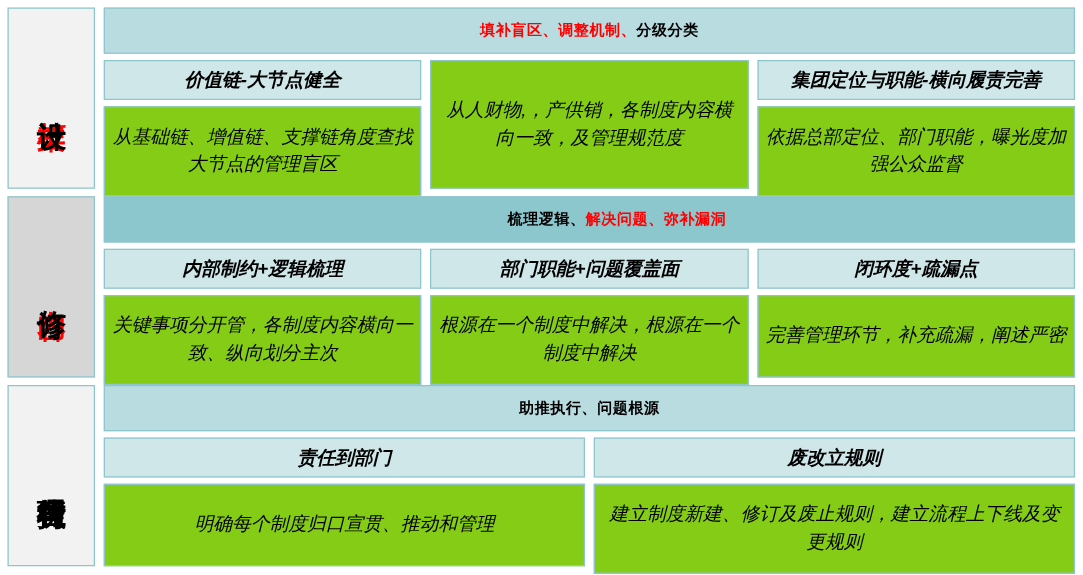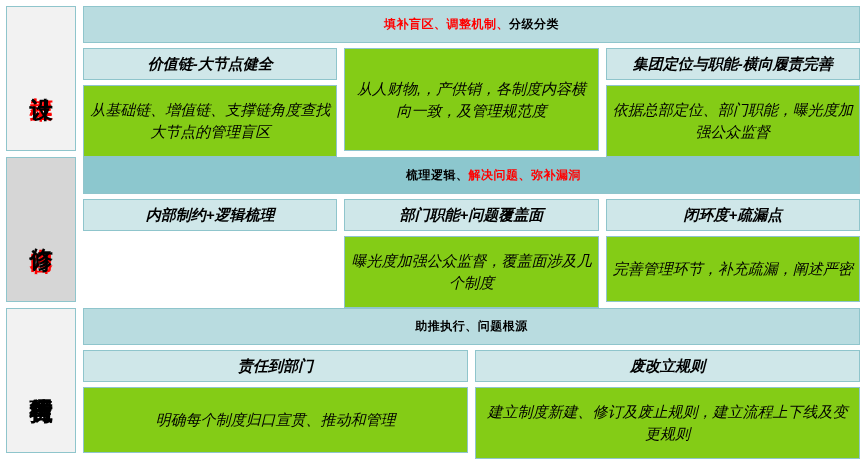--- a/index.html
+++ b/index.html
@@ -160,24 +160,25 @@
       <div class="vtext"><span class="hi">内容</span><span>修订</span></div>
     </div>
     <div class="section-body">
       <div class="banner strong">
           <span>梳理逻辑、</span>
           <span class="hi">解决问题、弥补漏洞</span>
         </div>
       <div class="cards">
         <div class="card">
           <div class="card-head">内部制约+逻辑梳理</div>
+          <div class="card-body">关键事项分开管，各制度内容横向一致、纵向划分主次</div>
         </div>
         <div class="card">
           <div class="card-head">部门职能+问题覆盖面</div>
-          <div class="card-body">曝光度加强公众监督，覆盖面涉及几个制度</div>
+          <div class="card-body">根源在一个制度中解决，根源在一个制度中解决</div>
         </div>
         <div class="card">
           <div class="card-head">闭环度+疏漏点</div>
           <div class="card-body">完善管理环节，补充疏漏，阐述严密</div>
         </div>
       </div>
     </div>
   </div>
 
   <div class="section">

